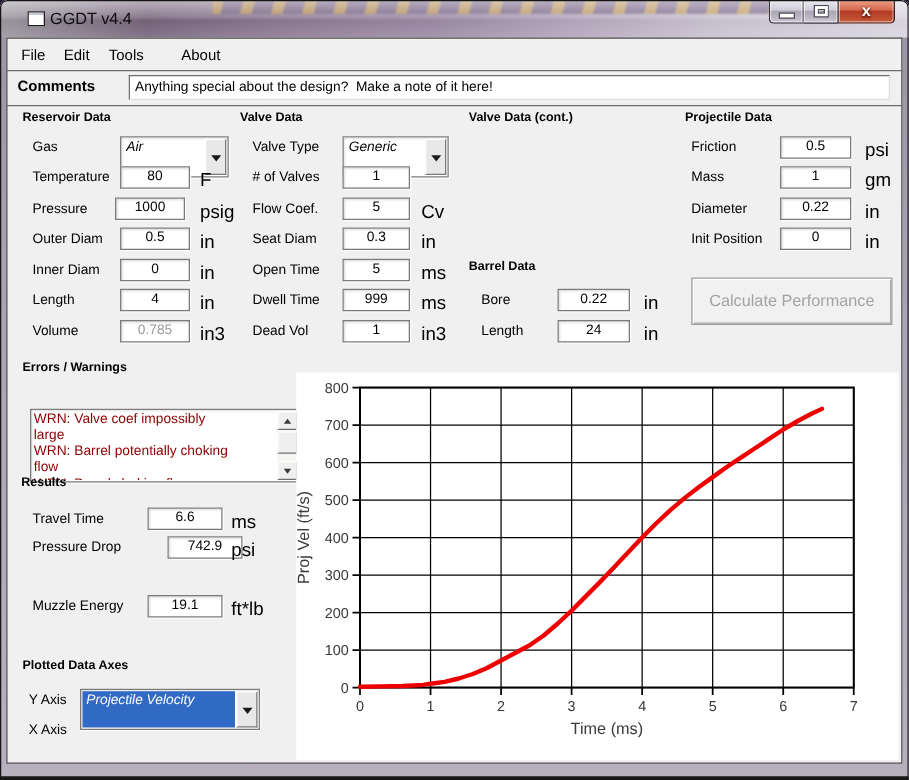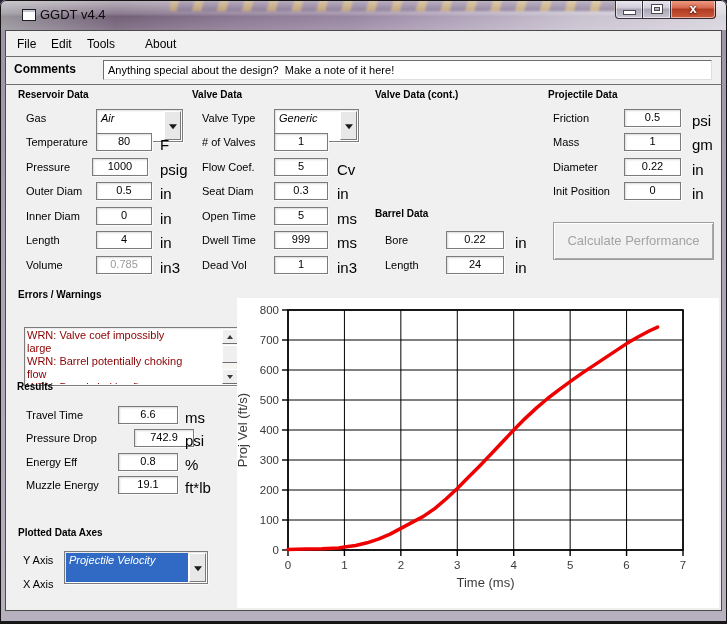--- a/index.html
+++ b/index.html
@@ -298,27 +298,20 @@
         <span>6.6</span>
       </div>
     <span class="funit" style="left:159px">ms</span>
   </div>
   <div class="frow" style="left:26px;top:429px;width:200px">
     <span class="flabel">Pressure Drop</span>
     <div class="tbox" style="left:108px;width:60px">
         <span>742.9</span>
       </div>
     <span class="funit" style="left:159px">psi</span>
-  </div>
-  <div class="frow" style="left:26px;top:453px;width:200px">
-    <span class="flabel">Energy Eff</span>
-    <div class="tbox" style="left:92px;width:60px">
-        <span>0.8</span>
-      </div>
-    <span class="funit" style="left:159px">%</span>
   </div>
   <div class="frow" style="left:26px;top:476px;width:200px">
     <span class="flabel">Muzzle Energy</span>
     <div class="tbox" style="left:92px;width:60px">
         <span>19.1</span>
       </div>
     <span class="funit" style="left:159px">ft*lb</span>
   </div>
 
   <span class="hdr" style="left:18px;top:527px">Plotted Data Axes</span>

